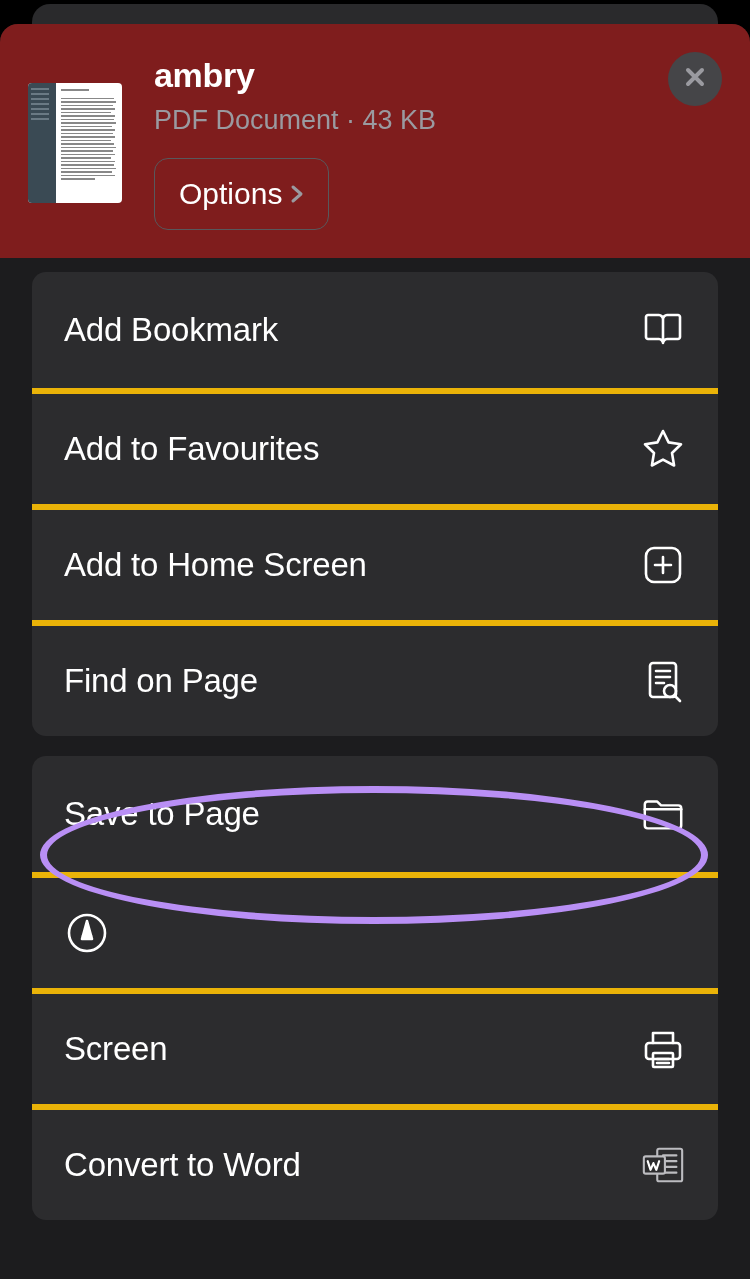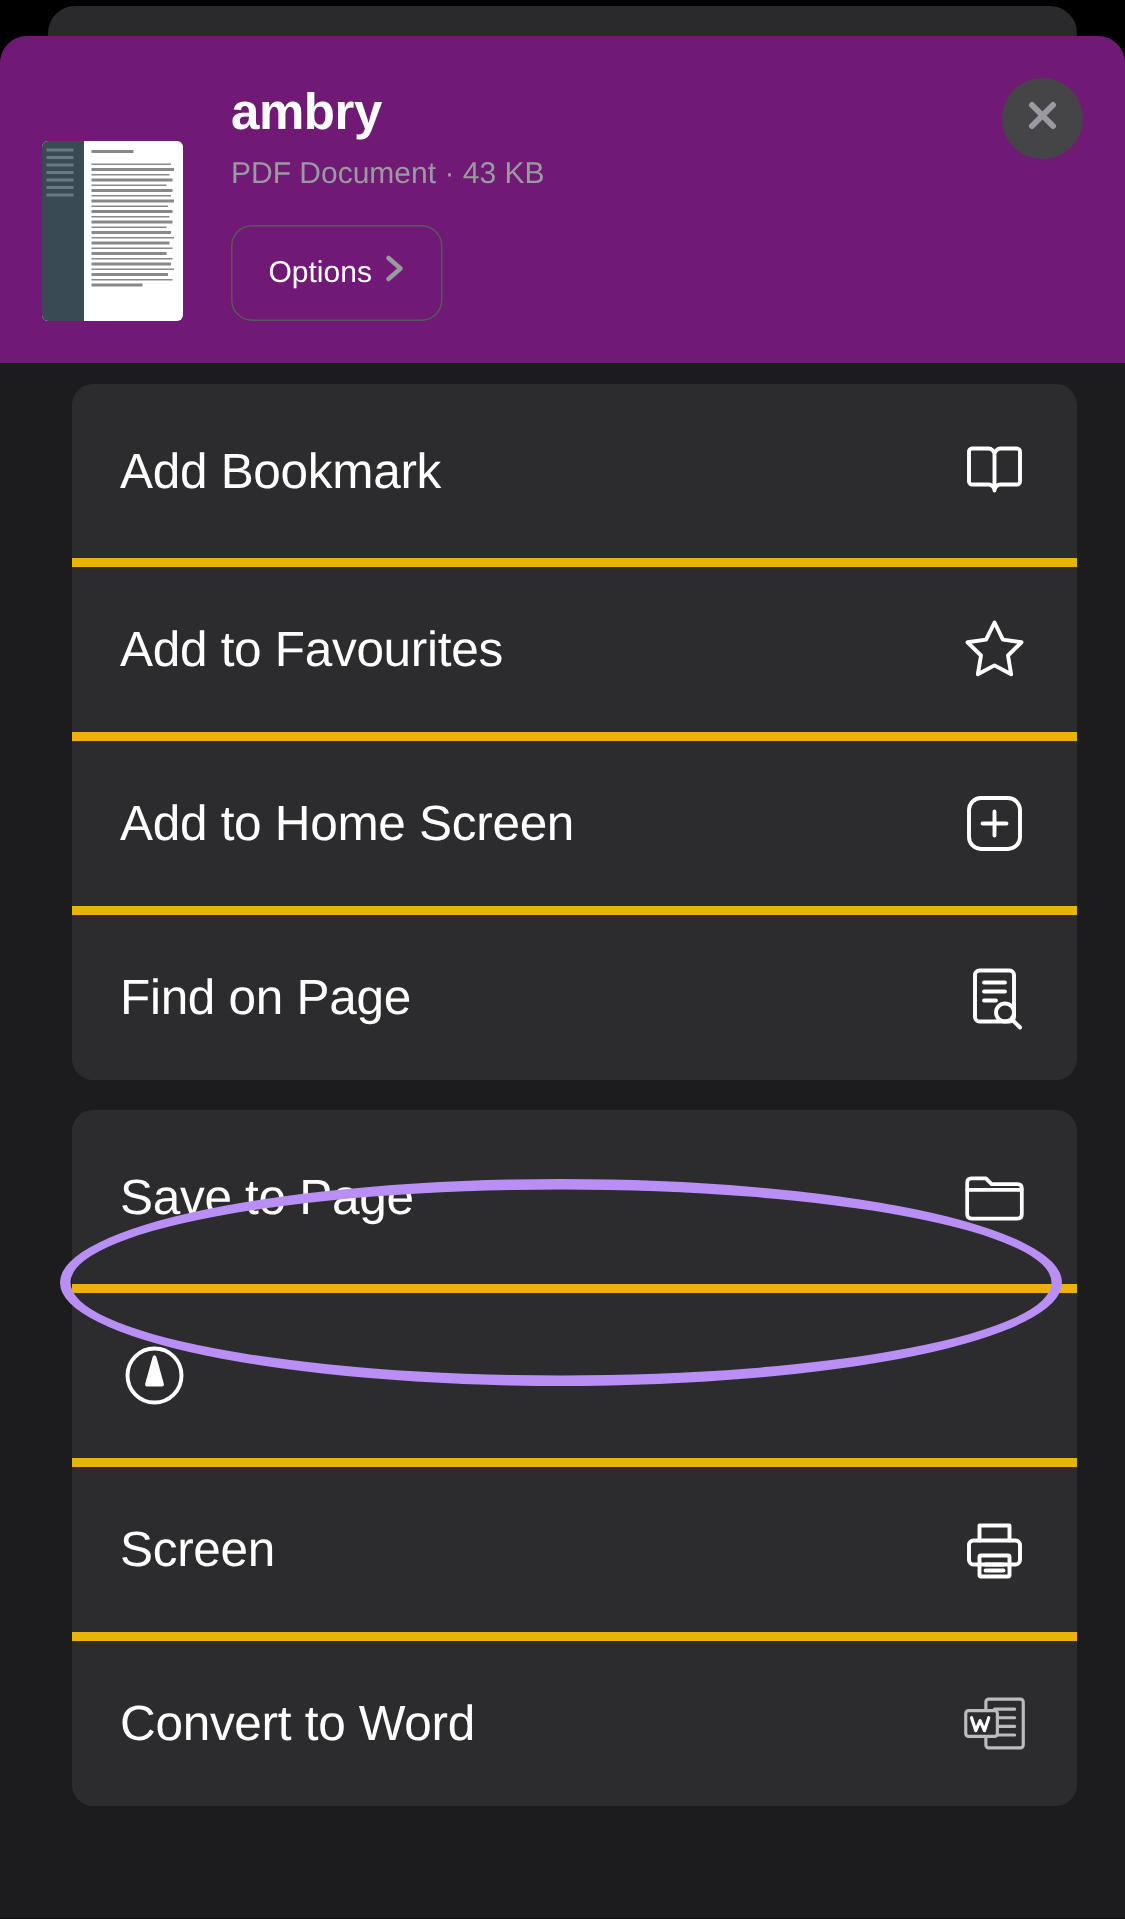--- a/index.html
+++ b/index.html
@@ -30,25 +30,25 @@
       top: 24px;
       left: 0;
       right: 0;
       bottom: 0;
       background: #1c1c1e;
       border-radius: 18px 18px 0 0;
       display: flex;
       flex-direction: column;
     }
     .header {
-      background: #701a75;
+      background: #7f1d1d;
       border-radius: 18px 18px 0 0;
       padding: 32px 28px 28px 28px;
       display: flex;
-      align-items: flex-end;
+      align-items: center;
       gap: 32px;
       position: relative;
     }
     .thumb {
       width: 94px;
       height: 120px;
       background: #fff;
       border-radius: 4px;
       overflow: hidden;
       display: flex;
@@ -87,29 +87,29 @@
       gap: 10px;
     }
     .title {
       color: #fff;
       font-size: 34px;
       font-weight: 700;
       letter-spacing: -0.3px;
     }
     .subtitle {
       color: #9a9aa0;
-      font-size: 20px;
+      font-size: 27px;
     }
     .options-btn {
       margin-top: 12px;
       align-self: flex-start;
       background: transparent;
       border: 1.5px solid #58585c;
       color: #fff;
-      font-size: 20px;
+      font-size: 30px;
       padding: 18px 24px;
       border-radius: 14px;
       display: flex;
       align-items: center;
       gap: 8px;
       cursor: pointer;
     }
     .close-btn {
       position: absolute;
       top: 28px;
@@ -120,21 +120,20 @@
       background: #454548;
       display: flex;
       align-items: center;
       justify-content: center;
       cursor: pointer;
     }
     .scroll {
       flex: 1;
       overflow: hidden;
       padding: 14px 32px 0 32px;
-      margin-left: 16px;
     }
     .group {
       background: #2c2c2e;
       border-radius: 14px;
       margin-bottom: 20px;
       overflow: hidden;
     }
     .row {
       display: flex;
       align-items: center;

